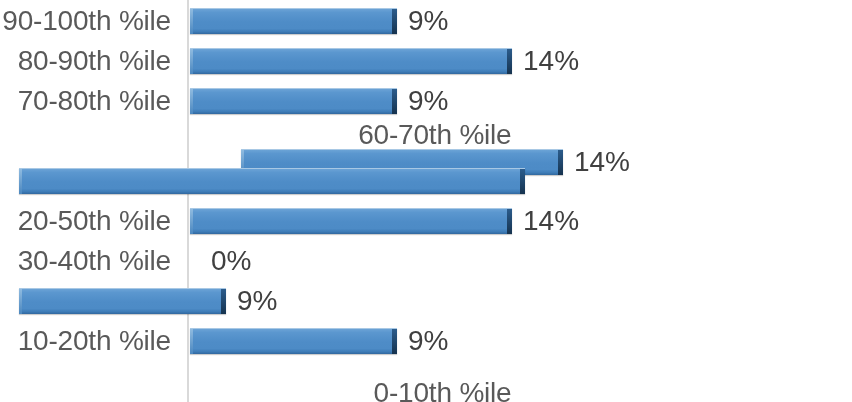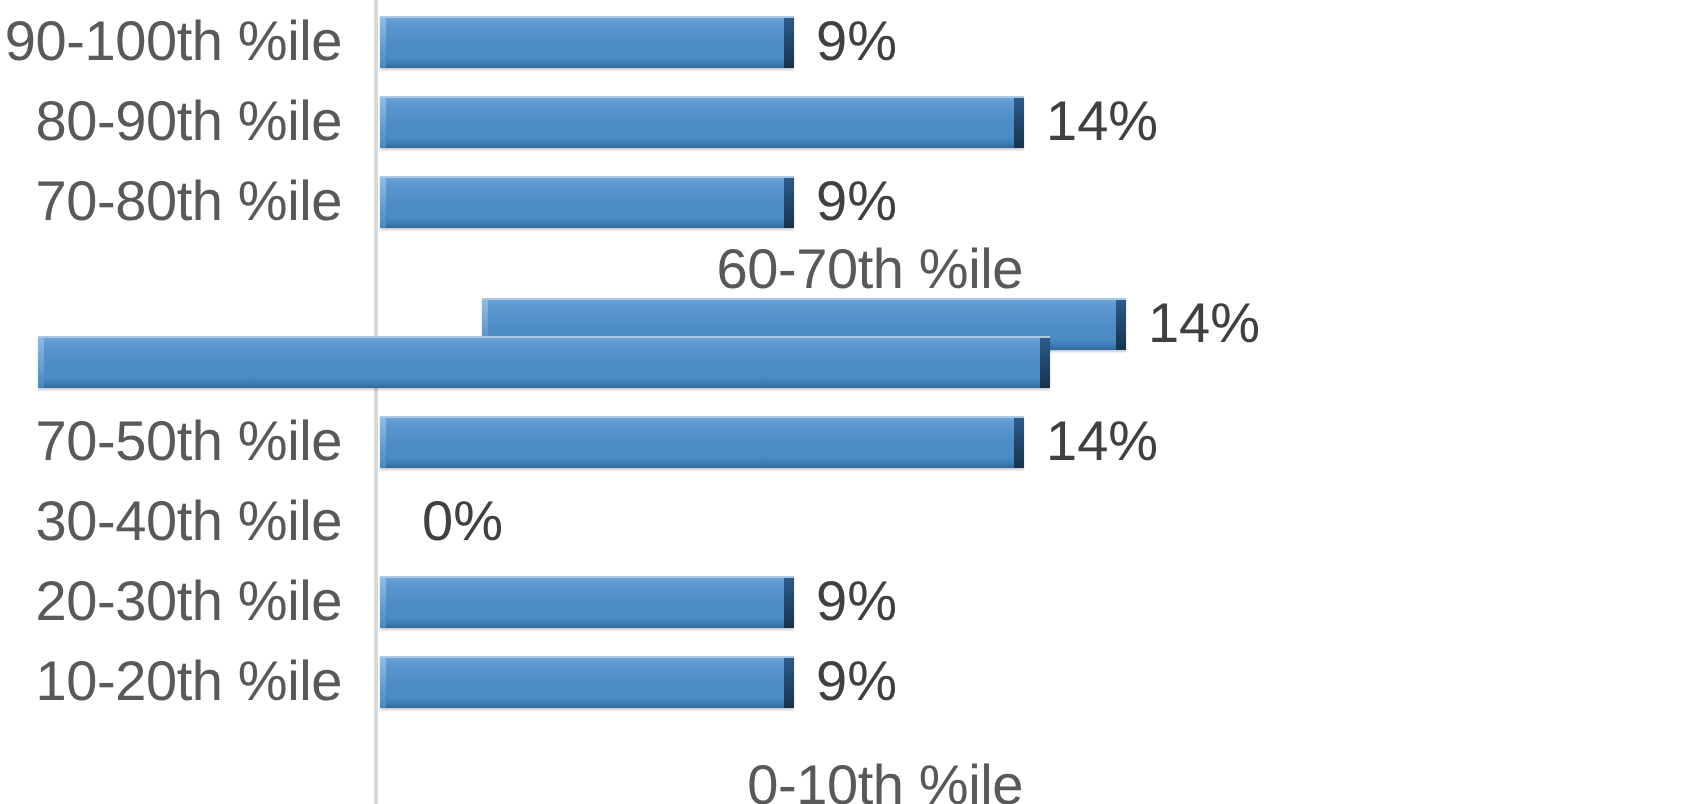--- a/index.html
+++ b/index.html
@@ -142,38 +142,37 @@
         </div>
       </div>
       <div class="row" style="top: 161px;">
         <div class="plot">
           <div class="bar-wrap">
             <div class="bar" style="width: 506px;"></div>
           </div>
         </div>
       </div>
       <div class="row" style="top: 201px;">
-        <div class="cat-label">70-50th %ile</div>
+        <div class="cat-label">20-50th %ile</div>
         <div class="plot">
           <div class="bar-wrap">
             <div class="bar" style="width: 322px;"></div>
             <div class="val-label">14%</div>
           </div>
         </div>
       </div>
       <div class="row" style="top: 241px; justify-content: space-between;">
         <div class="cat-label">30-40th %ile</div>
         <div class="plot">
           <div class="bar-wrap">
             <div class="val-label zero-label">0%</div>
           </div>
         </div>
       </div>
       <div class="row" style="top: 281px;">
-        <div class="cat-label">20-30th %ile</div>
         <div class="plot">
           <div class="bar-wrap">
             <div class="bar" style="width: 207px;"></div>
             <div class="val-label">9%</div>
           </div>
         </div>
       </div>
       <div class="row" style="top: 321px;">
         <div class="cat-label">10-20th %ile</div>
         <div class="plot">

